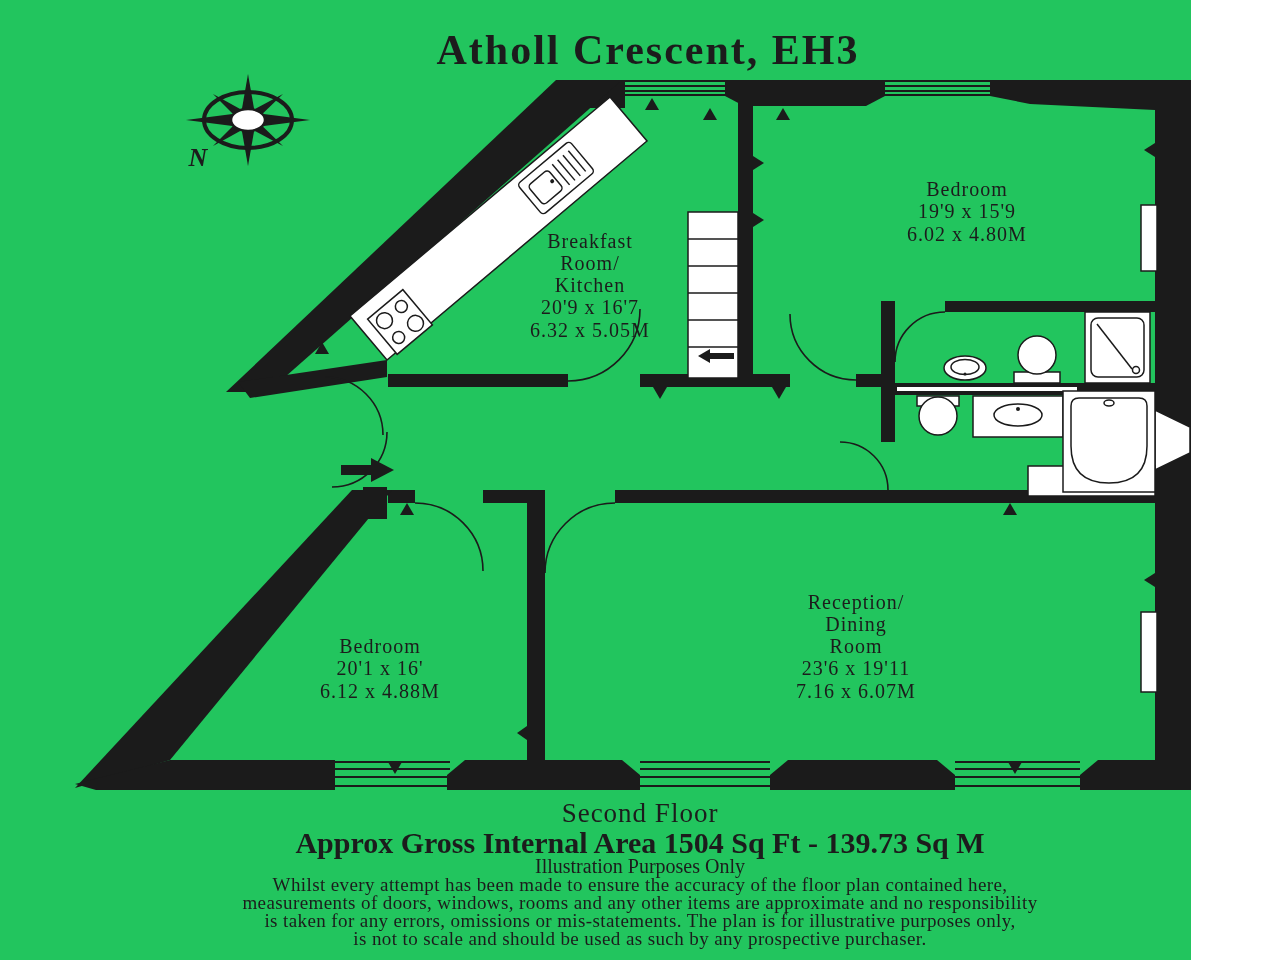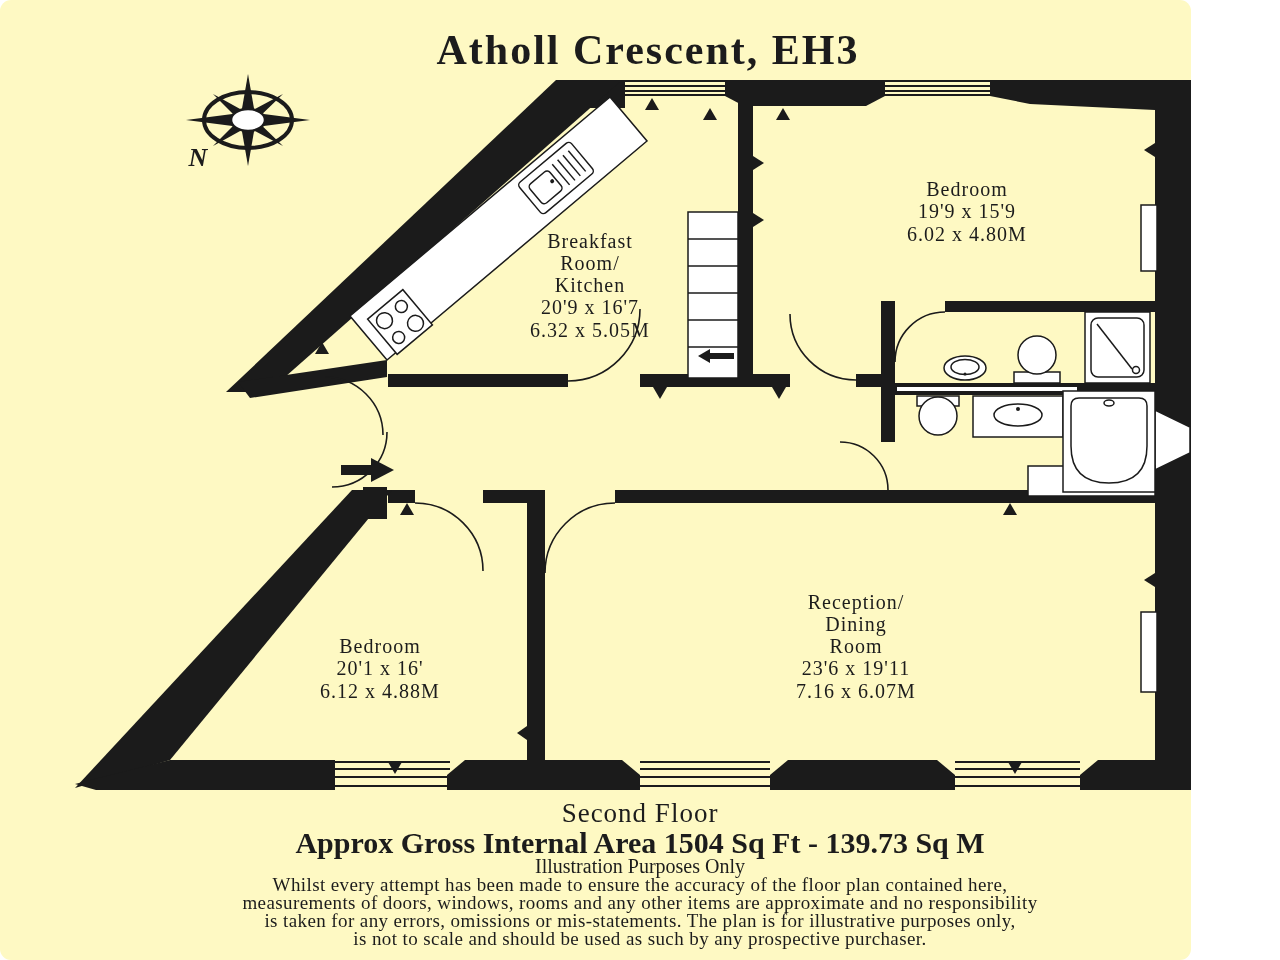--- a/index.html
+++ b/index.html
@@ -1,16 +1,16 @@
 <!DOCTYPE html>
 <html><head>
 <meta charset="utf-8">
 <style>
   html,body{margin:0;padding:0;background:#fff;}
-  .page{width:1191px;height:960px;position:relative;background:#fef9c3;overflow:hidden;border-radius:11px;}
+  .page{width:1191px;height:960px;position:relative;background:#22c55e;overflow:hidden;}
   svg{display:block;}
   text{font-family:"Liberation Serif","DejaVu Serif",serif;fill:#1c1c1c;}
   .room-label{font-size:20px;letter-spacing:1px;}
   .title{font-size:42px;font-weight:bold;letter-spacing:2px;}
   .north{font-size:26px;font-weight:bold;font-style:italic;}
   .floor{font-size:27px;letter-spacing:1px;}
   .area{font-size:30px;font-weight:bold;}
   .note{font-size:20px;}
   .disc{font-size:19px;letter-spacing:0.4px;}
   .wall{fill:#1b1b1b;stroke:none;}

